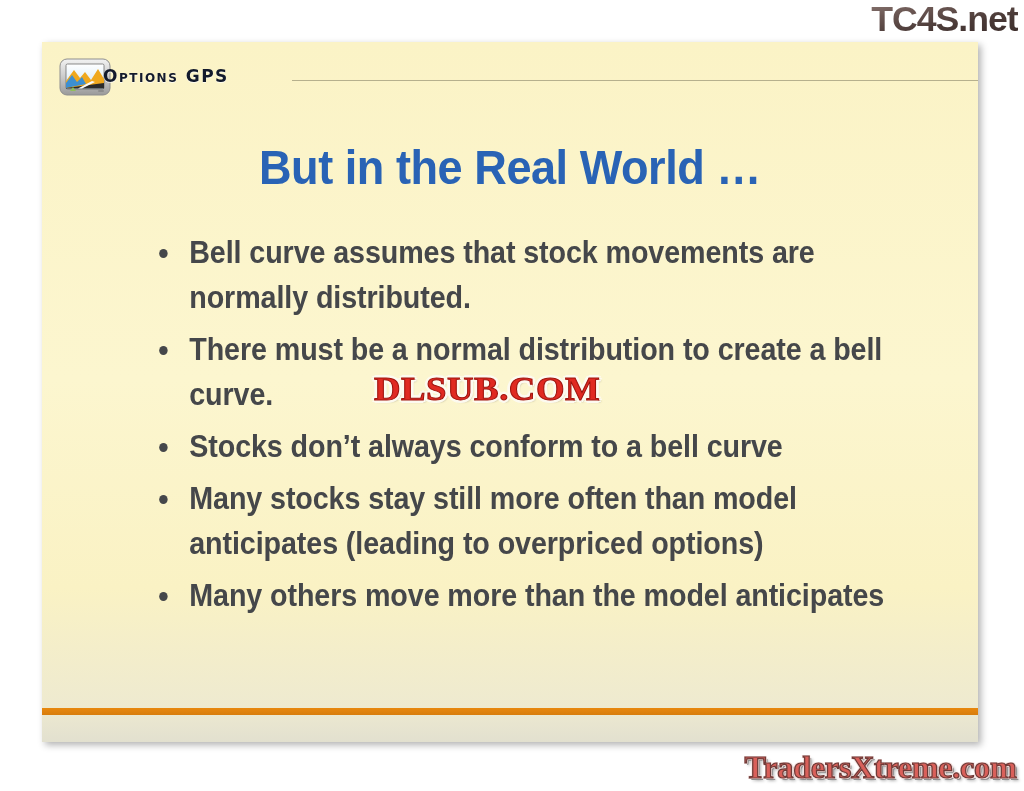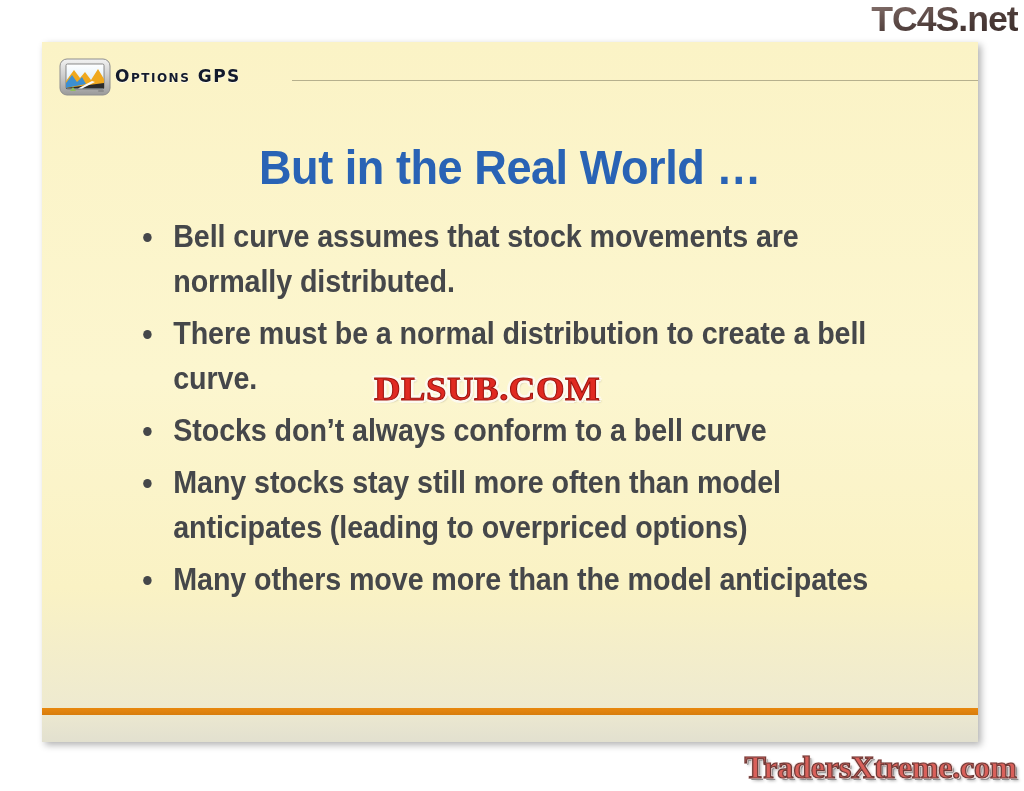--- a/index.html
+++ b/index.html
@@ -63,21 +63,21 @@
   }
   #gps-device-icon {
     position: absolute;
     left: 16px;
     top: 15px;
     width: 54px;
     height: 42px;
   }
   #brand-name {
     position: absolute;
-    left: 73px;
+    left: 61px;
     top: 23px;
     font-family: "DejaVu Sans", sans-serif;
     font-weight: bold;
     font-size: 17px;
     font-variant: small-caps;
     letter-spacing: 1.5px;
     color: #131a2c;
     text-shadow: 0 1px 0 rgba(255,255,255,0.65);
     transform: scaleY(1.05);
     transform-origin: left top;
@@ -106,21 +106,21 @@
     color: #2963b5;
     transform: scaleX(0.92);
   }
 
   
   #bullet-list {
     position: absolute;
     left: 57px;
     top: 172px;
     width: 862px;
-    margin: 0;
+    margin: 16px;
     padding: 0;
     list-style: none;
   }
   .bullet-item {
     position: relative;
     padding-left: 79px;
     margin-bottom: 7px;
     font-family: "Liberation Sans", sans-serif;
     font-weight: bold;
     font-size: 30.5px;

